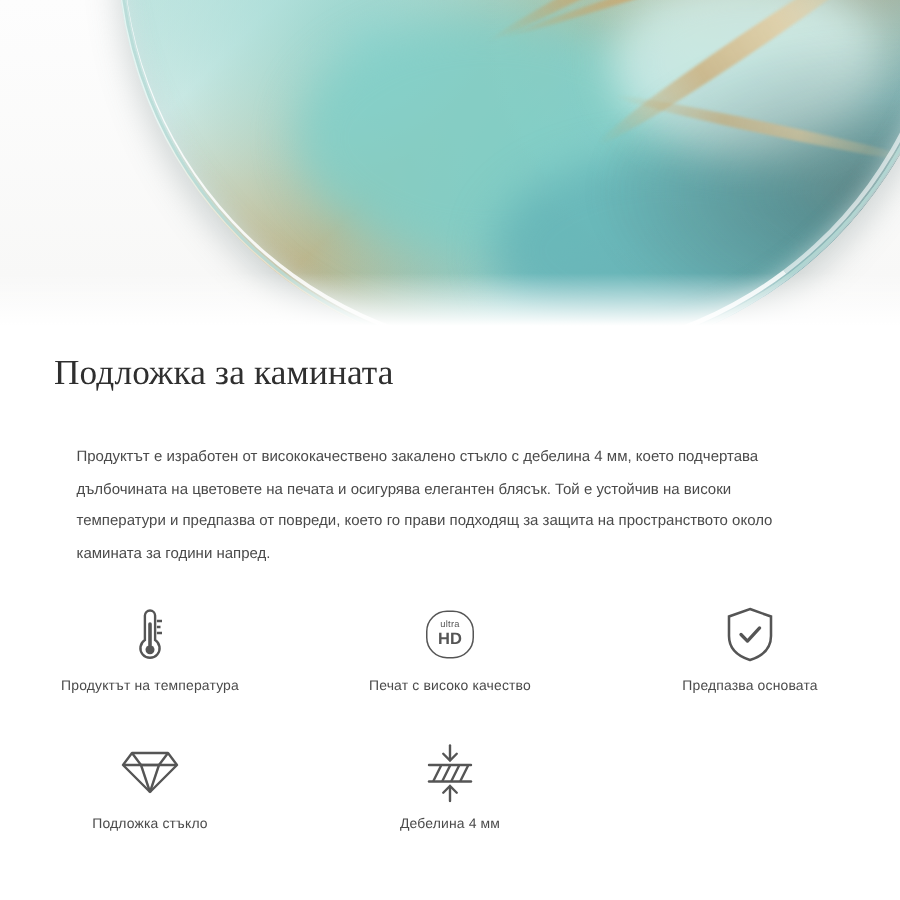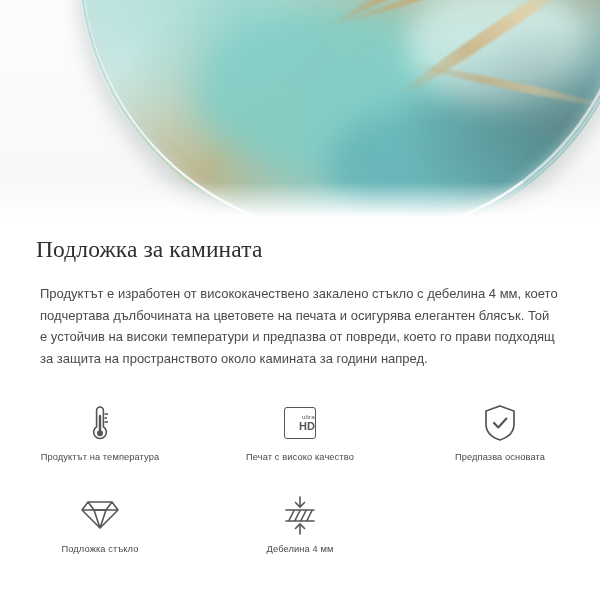--- a/index.html
+++ b/index.html
@@ -133,23 +133,23 @@
     padding: 12px 36px 0 36px;
     font-family: "Liberation Serif", serif;
     font-size: 23.5px;
     line-height: 31px;
     color: #2f2f2f;
     font-weight: 400;
     letter-spacing: .1px;
   }
   .headline .line2 { display: block; }
   .body-copy {
-    margin: 4px;
+    margin: 15px;
     padding: 14px 36px 0 36px;
-    font-size: 13px;
+    font-size: 10px;
     line-height: 21.5px;
     color: #4a4a4a;
   }
 
   
   .features {
     position: absolute;
     top: 400px;
     left: 0;
     width: 600px;
@@ -174,24 +174,24 @@
     margin-top: 6px;
     font-size: 9.3px;
     color: #4a4a4a;
     text-align: center;
     letter-spacing: .1px;
   }
   .ultrahd-box {
     width: 30px;
     height: 30px;
     border: 1.6px solid #555;
-    border-radius: 3px;
+    border-radius: 14px;
     display: flex;
     flex-direction: column;
-    align-items: flex-end;
+    align-items: center;
     justify-content: center;
     line-height: 1;
   }
   .ultrahd-box .u-small {
     font-size: 6.2px;
     color: #555;
     letter-spacing: .2px;
   }
   .ultrahd-box .u-big {
     font-size: 11px;

